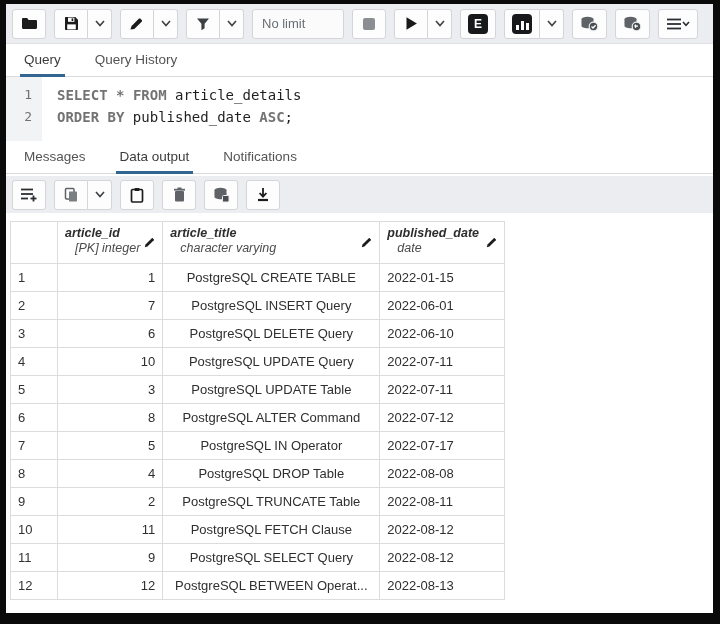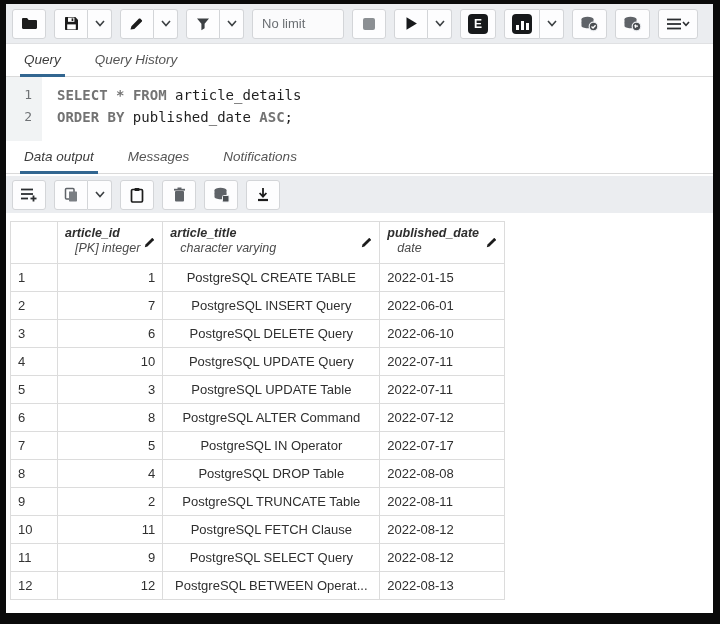--- a/index.html
+++ b/index.html
@@ -68,21 +68,21 @@
   .tabstrip {
     height:33px; background:#fff;
     border-bottom:1px solid #dadada;
     display:flex; align-items:stretch; gap:26px;
     padding:0 0 0 14px;
   }
   .tab {
     display:flex; align-items:center;
     font-size:13.5px; color:#545454;
     border-bottom:3px solid transparent;
-    padding:0 4px; margin-bottom:-1px; cursor:pointer;font-style:italic;
+    padding:0 4px; margin-bottom:-1px; cursor:pointer;
   }
   .tab.active { color:#3c3c3c; border-bottom-color:#326690; }
 
   
   .editor { display:flex; height:64px; background:#fff; }
   .gutter {
     width:36px; background:#f1f3f4; color:#6f7275;
     font-family:"DejaVu Sans Mono", monospace; font-size:13px;
     text-align:right; padding:7px 10px 0 0; line-height:22px;
   }
@@ -281,22 +281,22 @@
 
   <div class="editor">
     <div class="gutter">
         <div>1</div>
         <div>2</div>
       </div>
     <div class="code"><div><span class="kw">SELECT </span><span class="kw">* </span><span class="kw">FROM </span><span class="id">article_details</span></div><div><span class="kw">ORDER BY </span><span class="id">published_date </span><span class="kw">ASC</span><span class="id">;</span></div></div>
   </div>
 
   <div class="tabstrip">
+    <div class="tab">Messages</div>
     <div class="tab active">Data output</div>
-    <div class="tab">Messages</div>
     <div class="tab">Notifications</div>
   </div>
 
   <div class="toolbar toolbar-output">
     <div class="btn">
       <span>
           <svg width="18" height="15" viewBox="0 0 18 15">
             <g stroke="#2b2e31" stroke-width="1.8">
               <line x1="1" y1="2.5" x2="13" y2="2.5"></line>
               <line x1="1" y1="7" x2="13" y2="7"></line>

